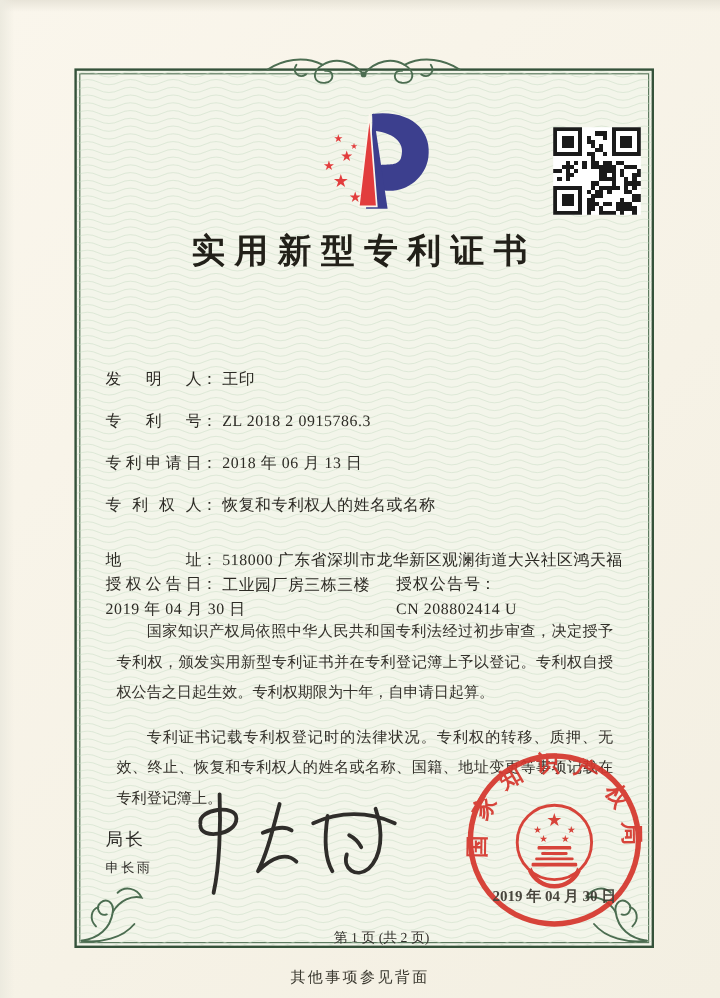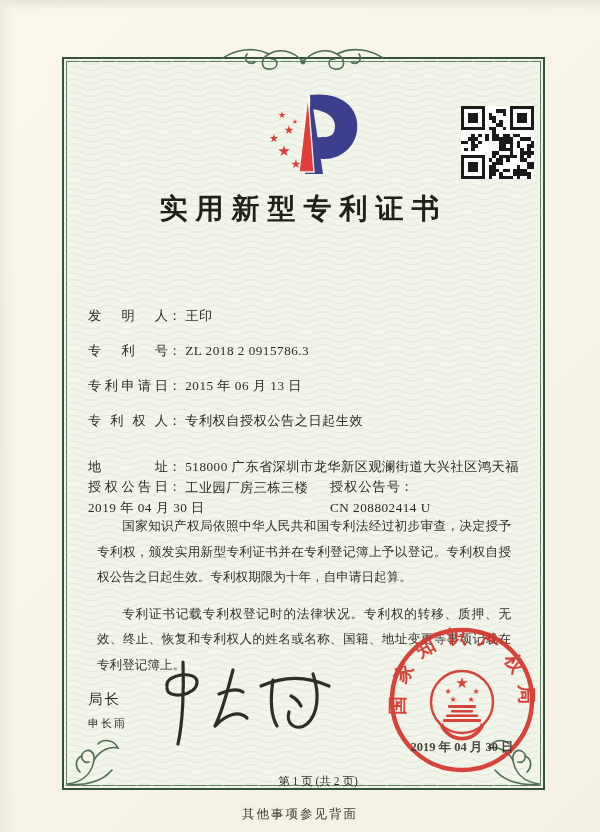--- a/index.html
+++ b/index.html
@@ -383,24 +383,24 @@
 
   <div class="title">实用新型专利证书</div>
 
   <div class="field f-inv">
     <span class="flabel">发明人</span><span class="fcolon">：</span><span class="fvalue">王印</span>
   </div>
   <div class="field f-pno">
     <span class="flabel">专利号</span><span class="fcolon">：</span><span class="fvalue">ZL 2018 2 0915786.3</span>
   </div>
   <div class="field f-fdate">
-    <span class="flabel">专利申请日</span><span class="fcolon">：</span><span class="fvalue">2015 年 06 月 13 日</span>
+    <span class="flabel">专利申请日</span><span class="fcolon">：</span><span class="fvalue">2018 年 06 月 13 日</span>
   </div>
   <div class="field f-owner">
-    <span class="flabel">专利权人</span><span class="fcolon">：</span><span class="fvalue">专利权自授权公告之日起生效</span>
+    <span class="flabel">专利权人</span><span class="fcolon">：</span><span class="fvalue">恢复和专利权人的姓名或名称</span>
   </div>
   <div class="field f-addr">
     <span class="flabel">地址</span><span class="fcolon">：</span><span class="fvalue">518000 广东省深圳市龙华新区观澜街道大兴社区鸿天福工业园厂房三栋三楼</span>
   </div>
   <div class="field f-gdate">
     <span class="flabel">授权公告日</span><span class="fcolon">：</span><span class="fvalue">2019 年 04 月 30 日</span>
   </div>
   <div class="field f-gno">
     <span class="flabel">授权公告号</span><span class="fcolon">：</span><span class="fvalue">CN 208802414 U</span>
   </div>

